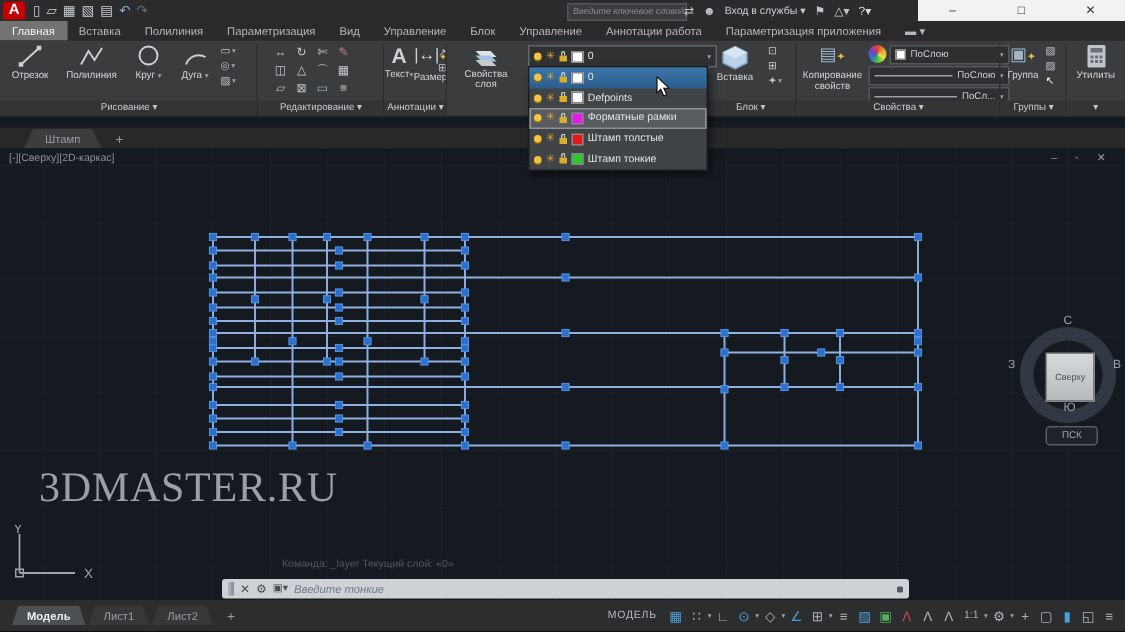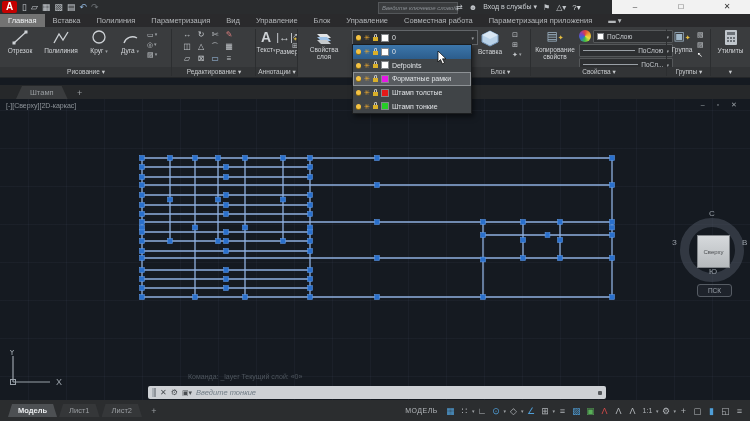--- a/index.html
+++ b/index.html
@@ -133,21 +133,21 @@
 
   <div class="abs tabrow">
     <span class="rtab active">Главная</span>
     <span class="rtab">Вставка</span>
     <span class="rtab">Полилиния</span>
     <span class="rtab">Параметризация</span>
     <span class="rtab">Вид</span>
     <span class="rtab">Управление</span>
     <span class="rtab">Блок</span>
     <span class="rtab">Управление</span>
-    <span class="rtab">Совместная работа</span>
+    <span class="rtab">Аннотации работа</span>
     <span class="rtab">Параметризация приложения</span>
     <span class="rtab">▬ ▾</span>
   </div>
 
   <div class="abs ribbon">
 
     <div class="panel" style="left:0;width:172px;">
       <div class="rbtn" style="left:2px;width:36px;">
         <svg class="bigic" width="18" height="17">
             <line x1="3" y1="14" x2="15" y2="3" stroke="#cdd1d5" stroke-width="1.3"></line>
@@ -345,20 +345,21 @@
     <div class="abs dwinbtns">–  ▫  ✕</div>
 
     <div class="abs vcube-ring"></div>
     <div class="abs vc-lbl" style="left:709px;top:110px;">С</div>
     <div class="abs vc-lbl" style="left:709px;top:168px;">Ю</div>
     <div class="abs vc-lbl" style="left:672px;top:139px;">З</div>
     <div class="abs vc-lbl" style="left:742px;top:139px;">В</div>
     <div class="abs vc-face">Сверху</div>
     <div class="abs ucsbtn">ПСК</div>
 
+    <div class="abs watermark">3DMASTER.RU</div>
 
     <svg class="abs" style="left:6px;top:251px;" width="60" height="42">
       <line x1="7" y1="32" x2="44" y2="32" stroke="#9aa2aa" stroke-width="1.2"></line>
       <line x1="7" y1="32" x2="7" y2="6" stroke="#9aa2aa" stroke-width="1.2"></line>
       <rect x="4.5" y="29.5" width="5" height="5" fill="none" stroke="#9aa2aa"></rect>
       <text x="50" y="35" fill="#9aa2aa" font-size="9" font-family="Liberation Sans, sans-serif">X</text>
       <text x="3" y="5" fill="#9aa2aa" font-size="9" font-family="Liberation Sans, sans-serif">Y</text>
     </svg>
 
     <div class="abs cmdhist">Команда: _layer  Текущий слой: «0»</div>

